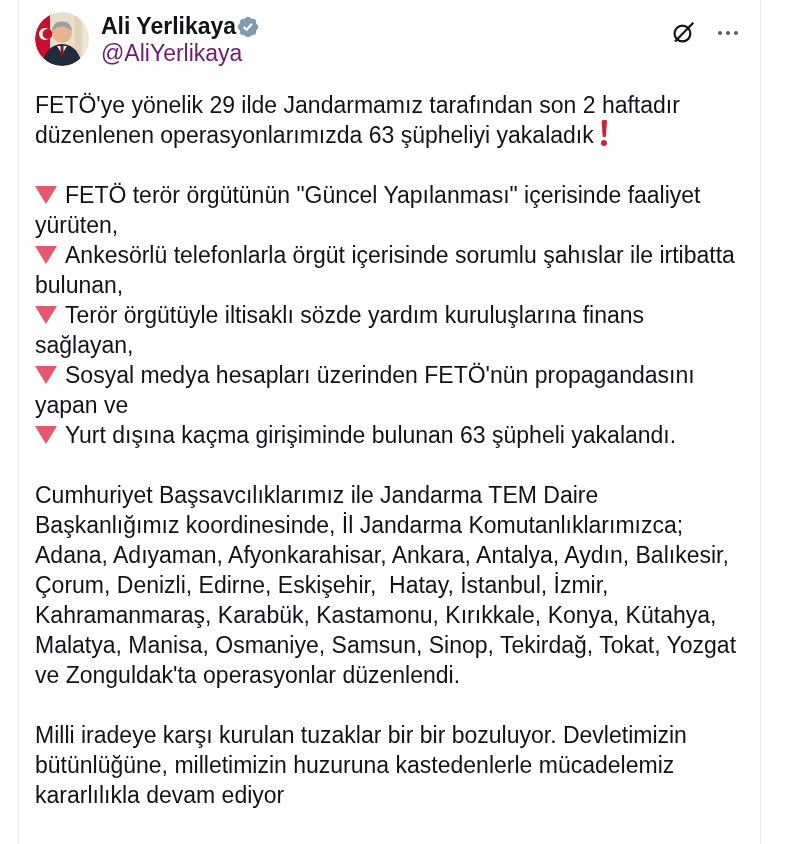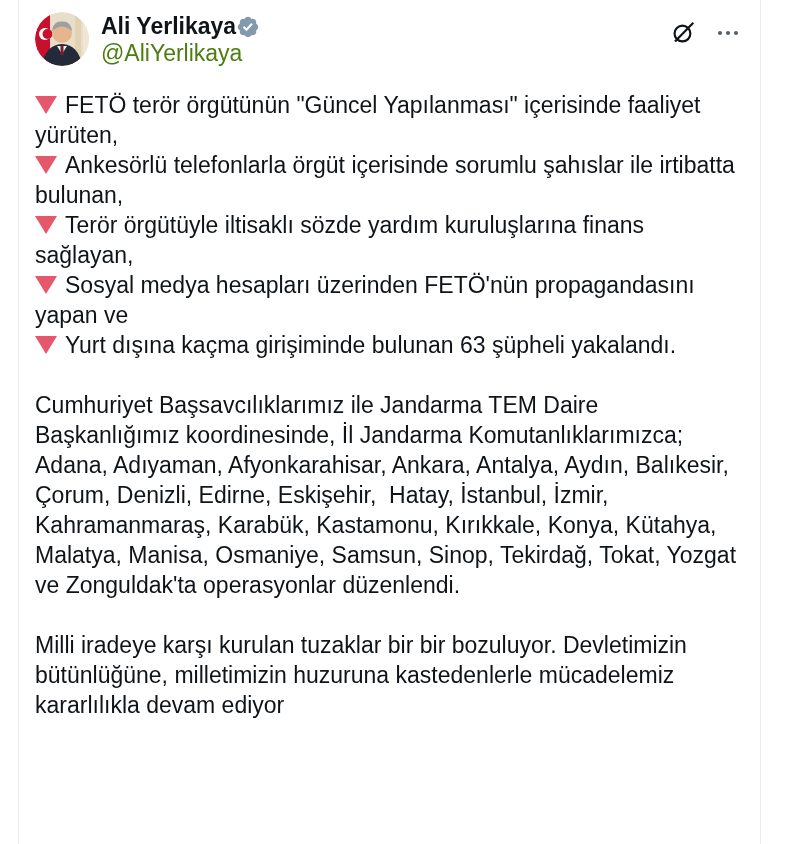--- a/index.html
+++ b/index.html
@@ -9,21 +9,21 @@
     border-left:1px solid #e8ebed;border-right:1px solid #e8ebed;
     padding:12px 16px 0 16px;background:#fff;
   }
   
   .header{display:flex;align-items:flex-start;}
   .avatar{width:54px;height:54px;border-radius:50%;overflow:hidden;flex:0 0 54px;cursor:pointer;}
   .id-block{margin-left:12px;padding-top:1px;min-width:0;}
   .name-row{display:flex;align-items:center;gap:0;cursor:pointer;}
   .display-name{font-size:23px;font-weight:700;line-height:26px;color:#0f1419;}
   .badge{width:24px;height:24px;flex:0 0 24px;margin-top:1px;}
-  .handle{font-size:23px;line-height:26px;color:#4d7c0f;margin-top:1px;}
+  .handle{font-size:23px;line-height:26px;color:#701a75;margin-top:1px;}
   .header-spacer{flex:1 1 auto;}
   .header-actions{display:flex;align-items:center;gap:20px;padding-top:8px;padding-right:4px;}
   .icon-btn{background:none;border:none;padding:0;cursor:pointer;display:flex;align-items:center;}
   
   .tweet-body{margin-top:24px;font-size:23px;line-height:30px;color:#0f1419;}
   .tweet-body .para{margin:0 0 30px 0;white-space:pre-wrap;word-wrap:break-word;}
   
   .em{display:inline-block;position:relative;}
   .em-red-triangle-down{
     width:0;height:0;
@@ -102,20 +102,21 @@
         <svg width="24" height="24" viewBox="0 0 24 24">
           <circle cx="4" cy="12" r="2.1" fill="#536471"></circle>
           <circle cx="12" cy="12" r="2.1" fill="#536471"></circle>
           <circle cx="20" cy="12" r="2.1" fill="#536471"></circle>
         </svg>
       </button>
     </div>
   </div>
 
   <div class="tweet-body">
+      <p class="para">FETÖ'ye yönelik 29 ilde Jandarmamız tarafından son 2 haftadır düzenlenen operasyonlarımızda 63 şüpheliyi yakaladık<span class="em em-red-exclamation"></span></p>
       <p class="para"><span class="em em-red-triangle-down"></span>FETÖ terör örgütünün "Güncel Yapılanması" içerisinde faaliyet yürüten,
 <span class="em em-red-triangle-down"></span>Ankesörlü telefonlarla örgüt içerisinde sorumlu şahıslar ile irtibatta bulunan,
 <span class="em em-red-triangle-down"></span>Terör örgütüyle iltisaklı sözde yardım kuruluşlarına finans sağlayan,
 <span class="em em-red-triangle-down"></span>Sosyal medya hesapları üzerinden FETÖ'nün propagandasını yapan ve
 <span class="em em-red-triangle-down"></span>Yurt dışına kaçma girişiminde bulunan 63 şüpheli yakalandı.</p>
       <p class="para">Cumhuriyet Başsavcılıklarımız ile Jandarma TEM Daire Başkanlığımız koordinesinde, İl Jandarma Komutanlıklarımızca; Adana, Adıyaman, Afyonkarahisar, Ankara, Antalya, Aydın, Balıkesir, Çorum, Denizli, Edirne, Eskişehir,  Hatay, İstanbul, İzmir, Kahramanmaraş, Karabük, Kastamonu, Kırıkkale, Konya, Kütahya, Malatya, Manisa, Osmaniye, Samsun, Sinop, Tekirdağ, Tokat, Yozgat ve Zonguldak'ta operasyonlar düzenlendi.</p>
       <p class="para">Milli iradeye karşı kurulan tuzaklar bir bir bozuluyor. Devletimizin bütünlüğüne, milletimizin huzuruna kastedenlerle mücadelemiz kararlılıkla devam ediyor</p>
     </div>
 
 </div>

